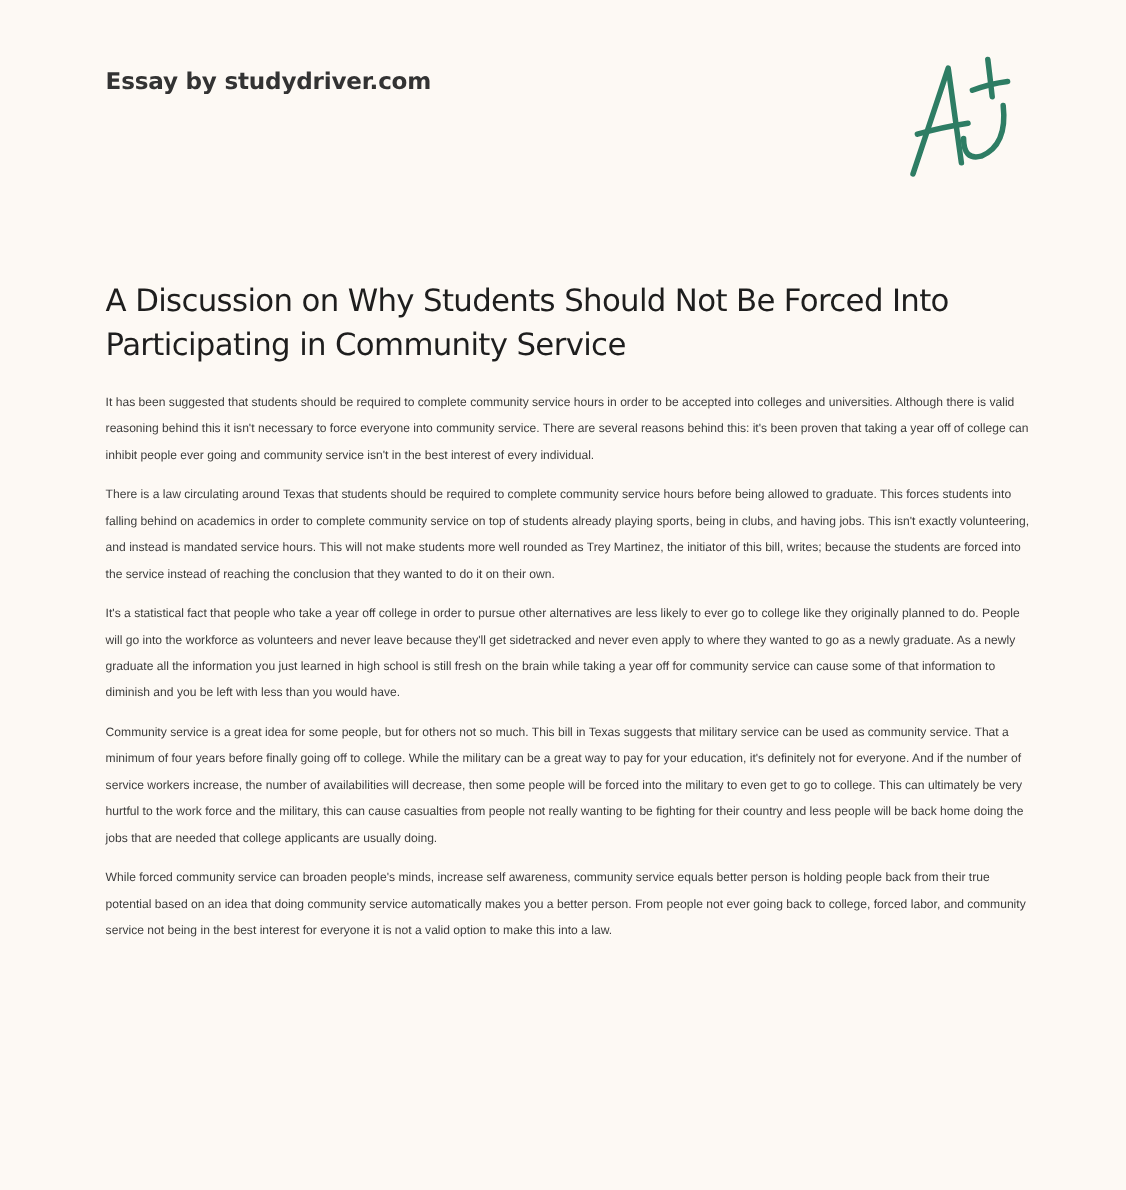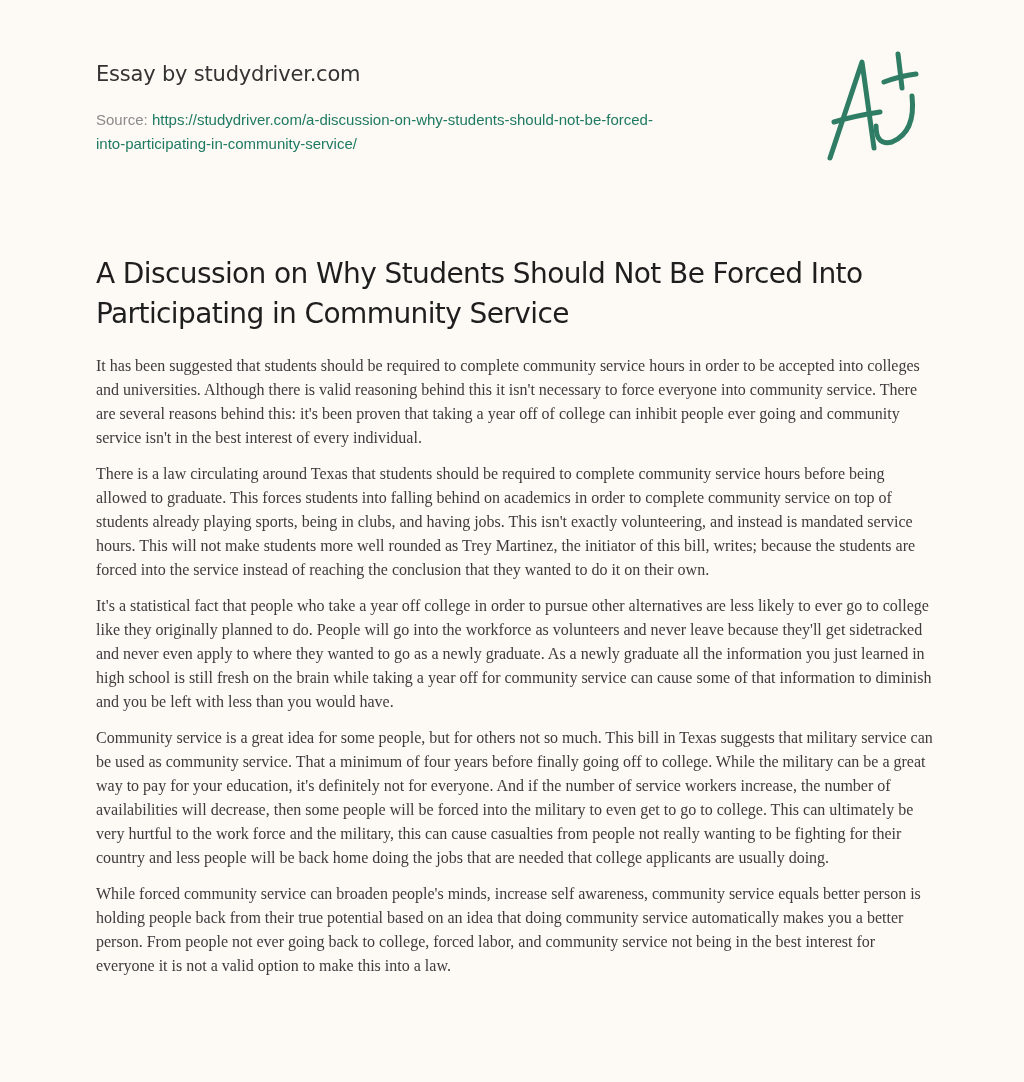--- a/index.html
+++ b/index.html
@@ -6,49 +6,45 @@
   body {
     width:1024px; height:1082px; overflow:hidden;
     background:#fdf9f4;
     font-family:"DejaVu Sans", sans-serif;
     color:#3a3a3a;
     position:relative;
   }
   .header { position:absolute; left:96px; top:62px; width:660px; }
   .site-title {
     font-family:"DejaVu Sans", sans-serif;
-    font-weight:normal; font-size:21px; color:#333333; margin:0; letter-spacing:-0.2px;
+    font-weight:bold; font-size:21px; color:#333333; margin:0; letter-spacing:-0.2px;
   }
   .source {
     margin-top:22px; font-size:15px; line-height:24px; color:#8b8b8b;
     font-family:"Liberation Sans", sans-serif;
   }
   .source a { color:#1f7a63; text-decoration:none; }
   .logo { position:absolute; left:820px; top:40px; width:110px; height:125px; }
   .title {
     position:absolute; left:96px; top:254px; width:850px;
     font-family:"DejaVu Sans", sans-serif; font-weight:normal;
     font-size:28px; line-height:40px; color:#1e1e1e; margin:0; letter-spacing:-0.6px;
   }
   .body { position:absolute; left:96px; top:354px; width:840px; }
   .body p {
     margin:0 0 12px 0;
-    font-family:Liberation Serif, serif;
-    font-size:16px; line-height:24px; color:#3c3c3c;
+    font-family:Liberation Sans, sans-serif;
+    font-size:11px; line-height:24px; color:#3c3c3c;
   }
 </style>
 </head>
 <body>
 
 <div class="header">
   <h1 class="site-title">Essay by studydriver.com</h1>
-  <div class="source">
-    <span>Source:</span>
-    <a><span>https://studydriver.com/a-discussion-on-why-students-should-not-be-forced-</span><br><span>into-participating-in-community-service/</span></a>
-  </div>
 </div>
 
 <div class="logo">
   <svg width="110" height="125" viewBox="0 0 110 125">
     <g fill="none" stroke="#2e7d64" stroke-width="5" stroke-linecap="round" stroke-linejoin="round">
       <path d="M10 118 L42 22 L54 108"></path>
       <path d="M14 82 Q34 76 60 72"></path>
       <path d="M64 42 Q80 36 96 34"></path>
       <path d="M78 14 Q80 30 82 48"></path>
       <path d="M92 56 Q96 92 72 102 Q56 106 56 86"></path>

